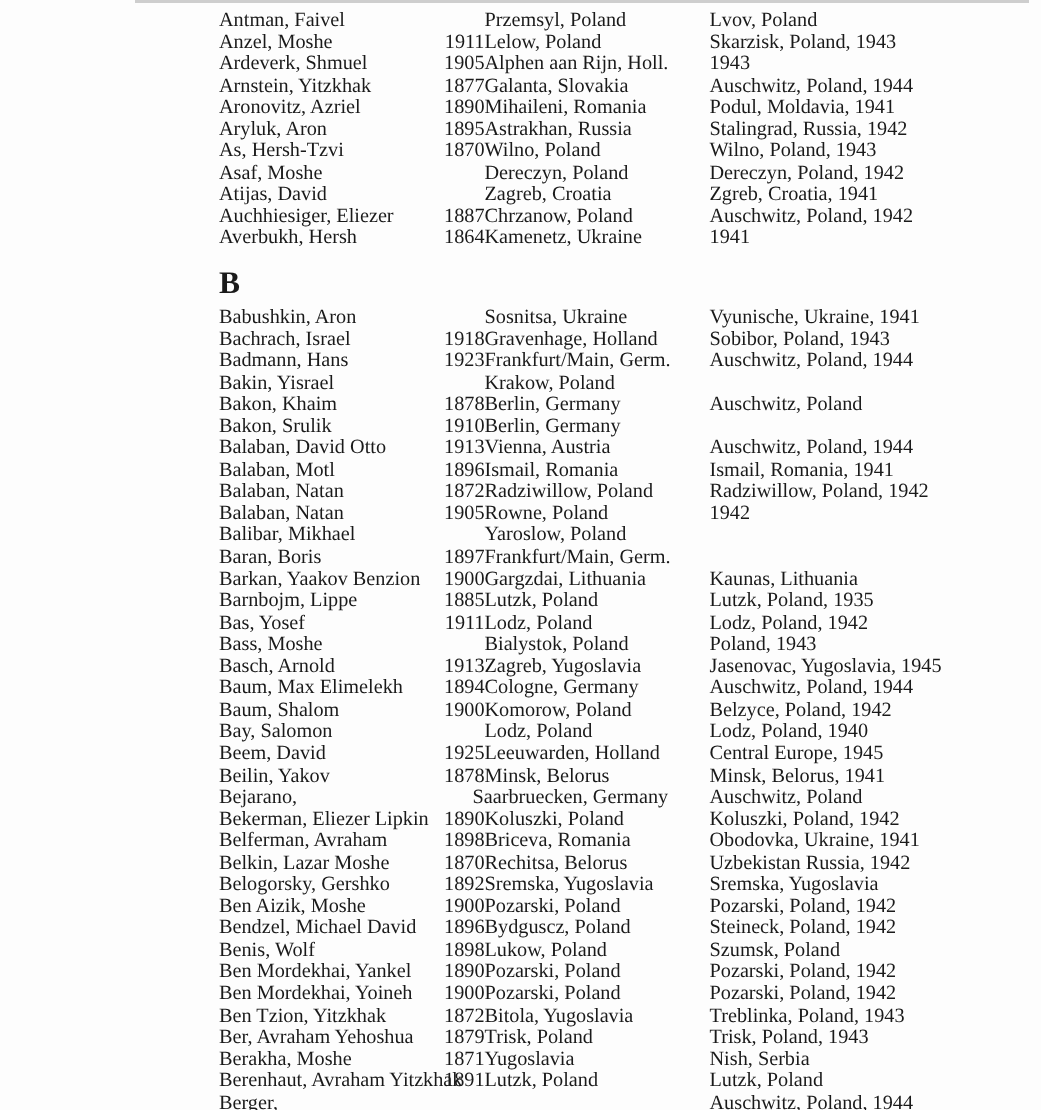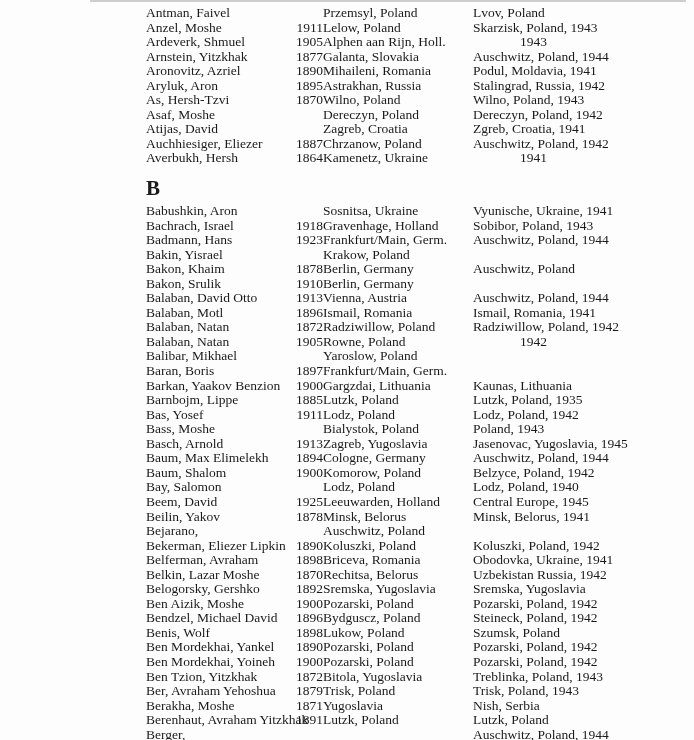--- a/index.html
+++ b/index.html
@@ -46,21 +46,21 @@
     display: flex;
     height: 14.55px;
     line-height: 14.55px;
     white-space: nowrap;
   }
   .c { flex: none; display: block; }
   .c-name   { width: 139px; }
   .c-year   { width: 38px; text-align: right;  }
   .c-origin { width: 150px; }
   .c-fate   { width: 121px; }
-  .c-fate.year-only { text-align: center; }
+  .c-fate.year-only { text-align: left; }
   .c-origin.origin-shift { margin-left: -8px; width: 158px; }
 </style>
 </head>
 <body style="background: rgb(253, 253, 253);">
 
 <div class="page">
   <div class="top-artifact"></div>
   <div class="list" id="list" style="color: rgb(26, 26, 26);">
   <section>
 
@@ -297,20 +297,21 @@
   <div class="row">
     <span class="c c-name">Beilin, Yakov</span>
     <span class="c c-year">1878</span>
     <span class="c c-origin">Minsk, Belorus</span>
     <span class="c c-fate">Minsk, Belorus, 1941</span>
   </div>
 
   <div class="row">
     <span class="c c-name">Bejarano,</span>
     <span class="c c-year"></span>
+    <span class="c c-origin origin-shift">Saarbruecken, Germany</span>
     <span class="c c-fate">Auschwitz, Poland</span>
   </div>
 
   <div class="row">
     <span class="c c-name">Bekerman, Eliezer Lipkin</span>
     <span class="c c-year">1890</span>
     <span class="c c-origin">Koluszki, Poland</span>
     <span class="c c-fate">Koluszki, Poland, 1942</span>
   </div>
 

